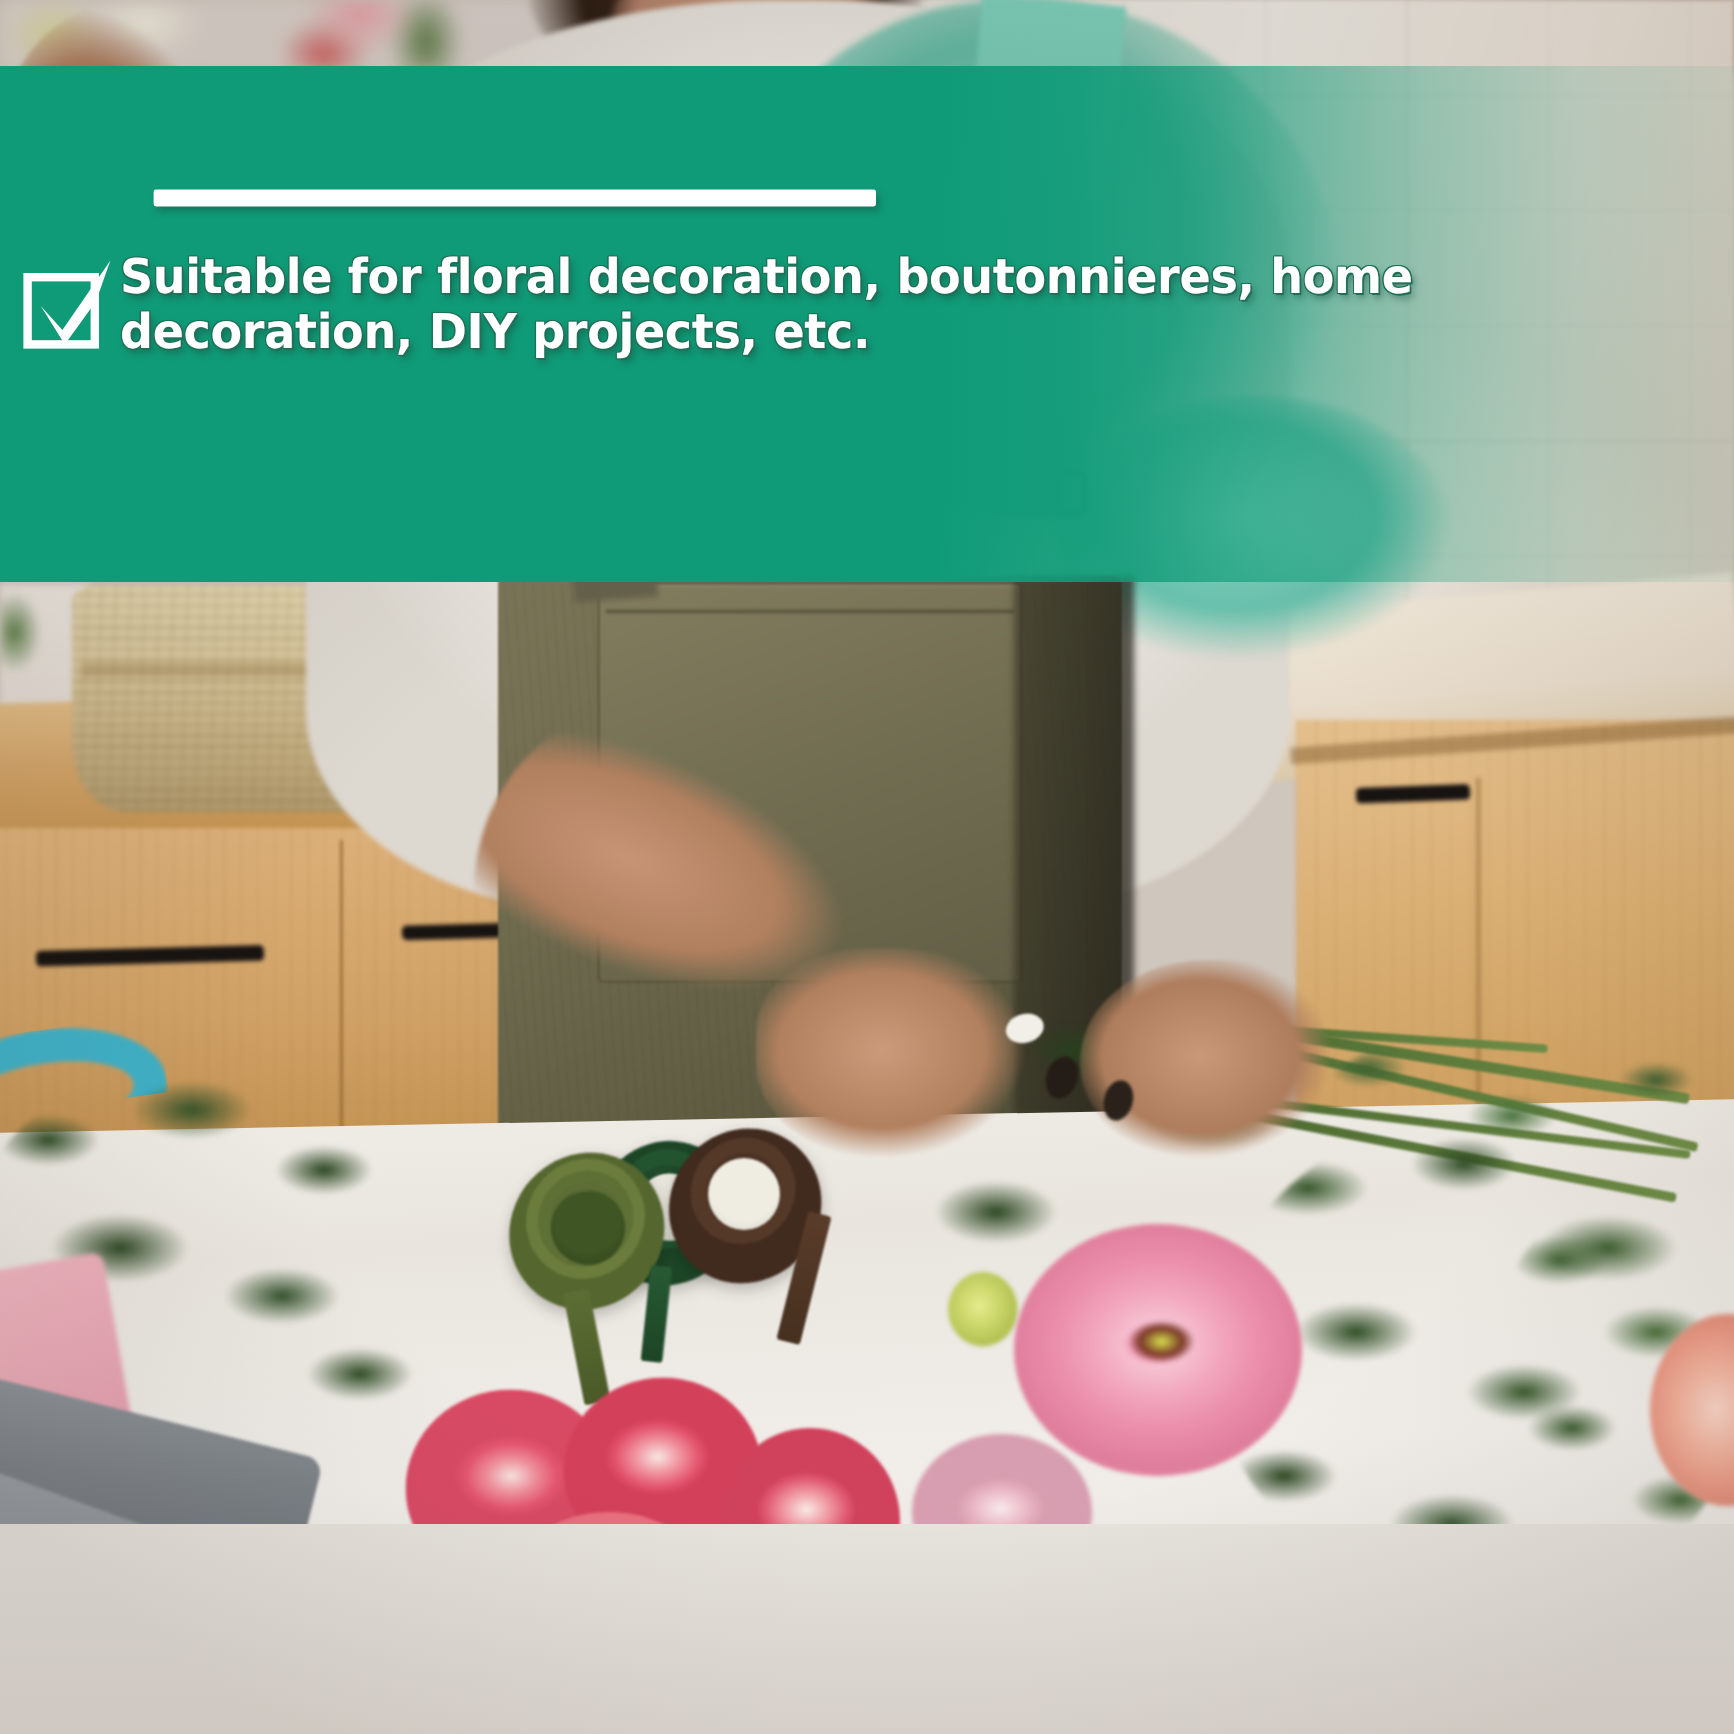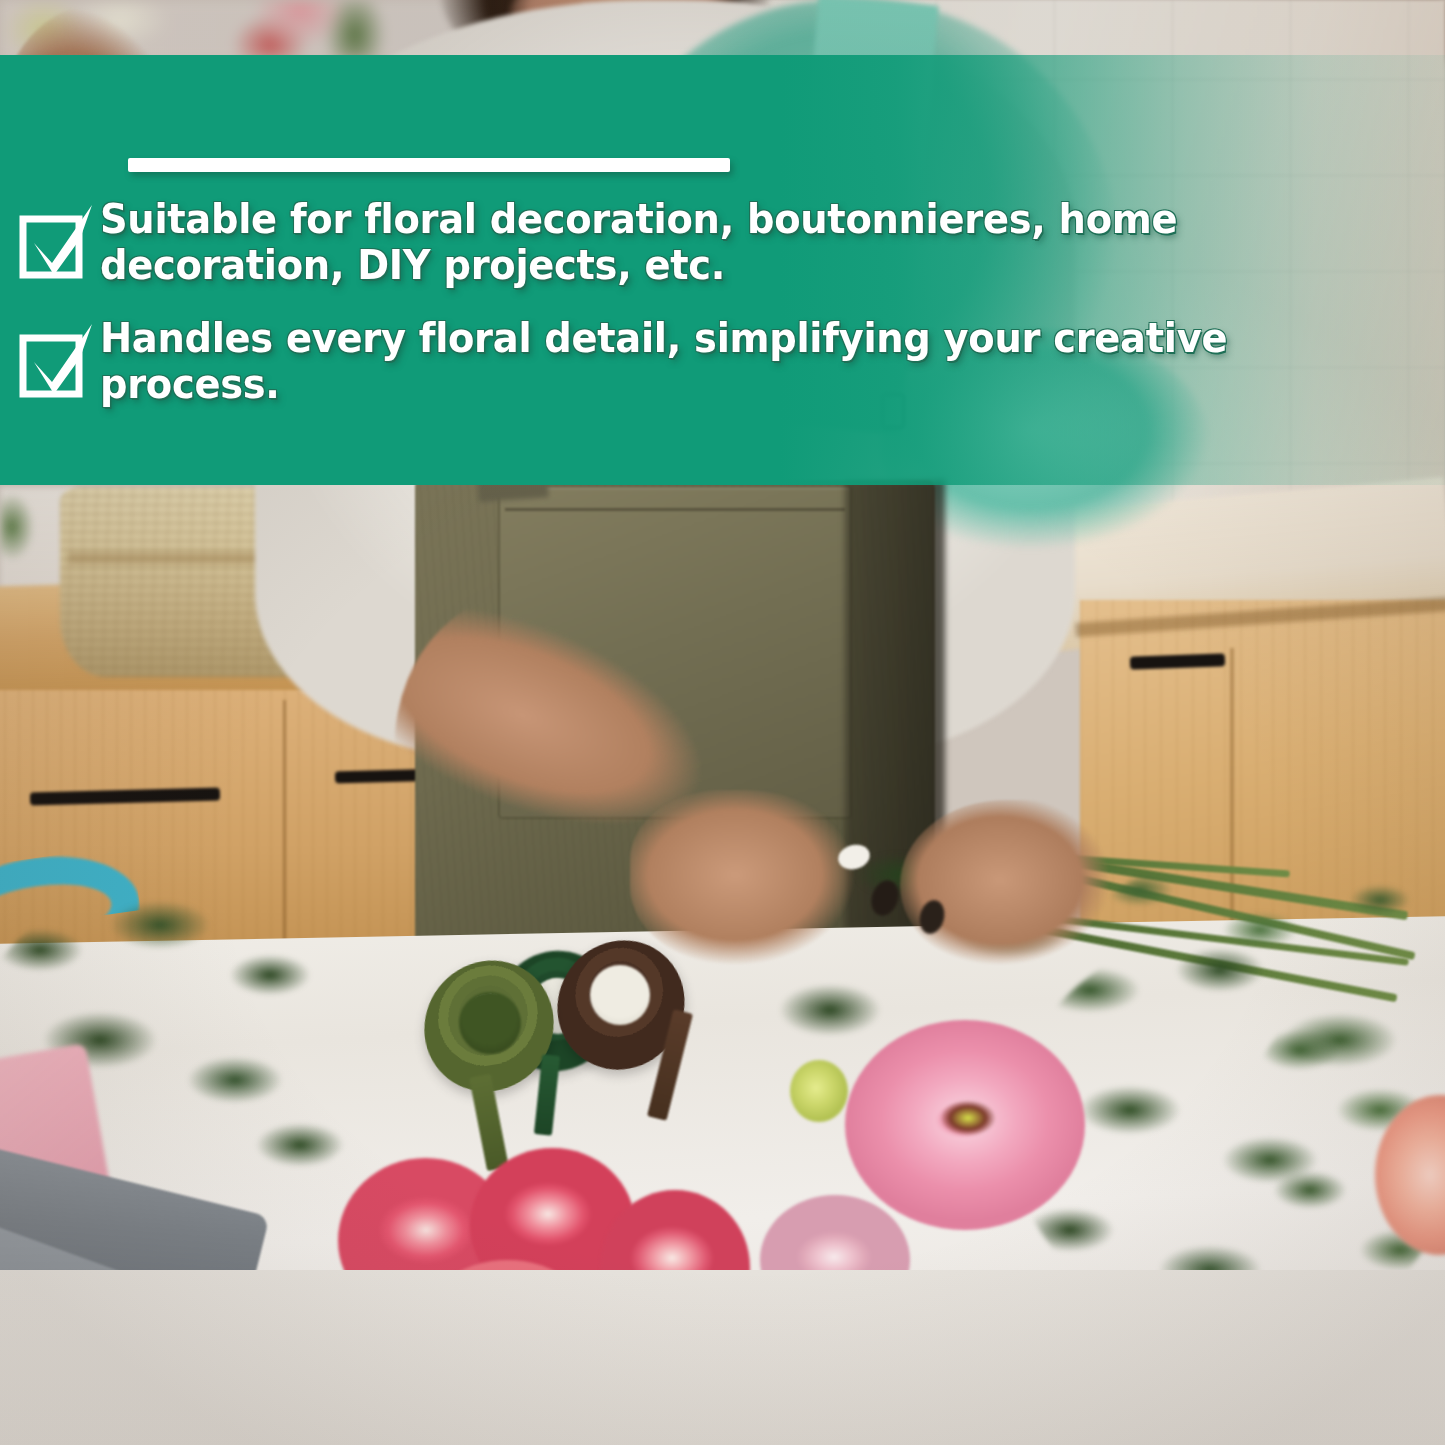--- a/index.html
+++ b/index.html
@@ -473,21 +473,21 @@
       2px 2px 0 #1b6b52, -1px -1px 0 #1b6b52, 1px -1px 0 #1b6b52, -1px 1px 0 #1b6b52,
       4px 5px 7px rgba(20,80,62,.55);
     white-space:nowrap;
   }
   .title-underline {
     position:absolute; left:128px; top:103px; width:602px; height:14px;
     background:#ffffff; border-radius:2px;
     box-shadow:3px 4px 6px rgba(20,80,62,.45);
   }
 
-  .bullets { position:absolute; left:0; top:140px; width:100%; }
+  .bullets { position:absolute; left:0; top:152px; width:100%; }
   .bullet { position:relative; display:flex; align-items:flex-start; margin-bottom:26px; }
   .cbox { position:relative; width:100px; min-width:100px; height:90px; }
   .cbox svg { position:absolute; left:18px; top:8px; }
   .btext {
     font-size:40px; font-weight:700; color:#ffffff; line-height:1.14;
     font-family:"DejaVu Sans", sans-serif;
     letter-spacing:-0.3px;
     transform:scaleX(.96); transform-origin:left center;
     text-shadow:
       1.5px 1.5px 0 #1f7057, -1px -1px 0 #1f7057, 1px -1px 0 #1f7057, -1px 1px 0 #1f7057,
@@ -602,25 +602,16 @@
       <div class="bullet">
         <div class="cbox">
           <svg width="80" height="78" viewBox="0 0 80 78" fill="none">
             <rect x="5" y="16" width="56" height="56" stroke="#ffffff" stroke-width="7"></rect>
             <path d="M16 40 L34 60 L74 2 L62 36 L36 72 Z" fill="#ffffff"></path>
           </svg>
         </div>
         <div class="btext">Suitable for floral decoration, boutonnieres, home decoration, DIY projects, etc.</div>
       </div>
 
-      <div class="bullet">
-        <div class="cbox">
-          <svg width="80" height="78" viewBox="0 0 80 78" fill="none">
-            <rect x="5" y="16" width="56" height="56" stroke="#ffffff" stroke-width="7"></rect>
-            <path d="M16 40 L34 60 L74 2 L62 36 L36 72 Z" fill="#ffffff"></path>
-          </svg>
-        </div>
-        <div class="btext">Handles every floral detail, simplifying your creative process.</div>
-      </div>
 
     </div>
   </div>
 </div>
 
 </body></html>

